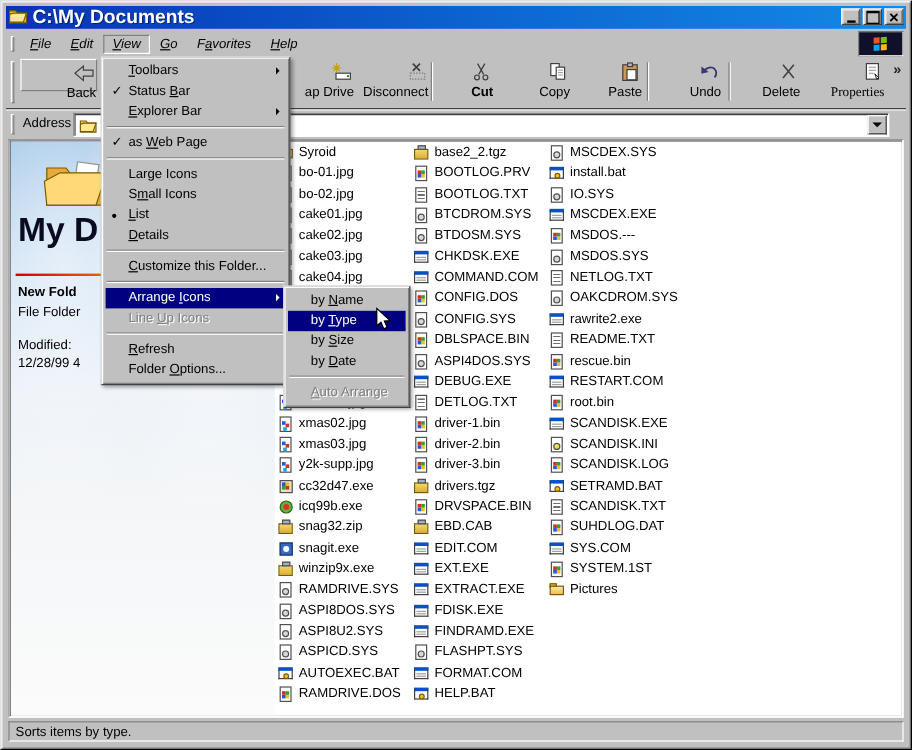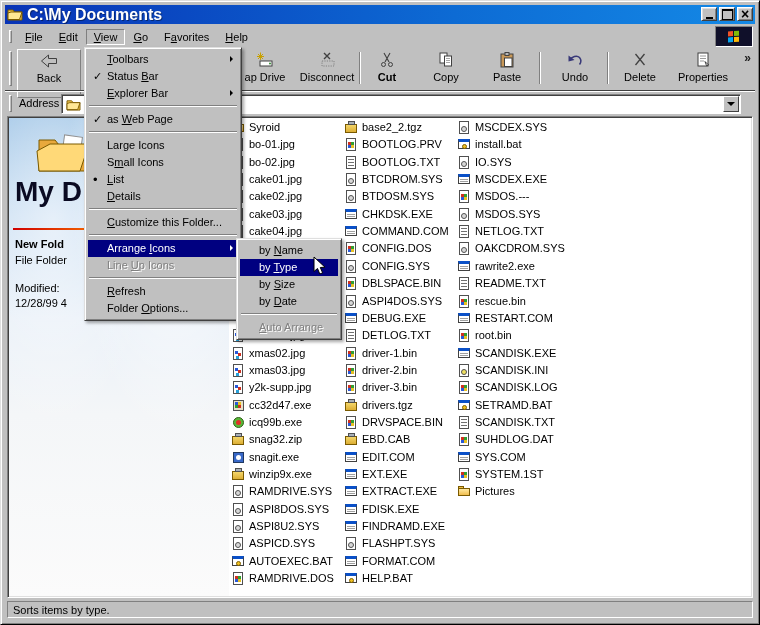--- a/index.html
+++ b/index.html
@@ -20,33 +20,33 @@
     box-shadow:inset 1px 1px 0 #dfdfdf, inset -1px -1px 0 #808080;
     display:flex;align-items:center;justify-content:center;}
   .wb-min{right:38px}.wb-max{right:20px}.wb-close{right:2px}
   .wb-min::before{content:"";width:7px;height:2px;background:#000;margin-top:7px;}
   .wb-max::before{content:"";width:9px;height:8px;border:1px solid #000;border-top-width:2px;}
   .wb-close::before{content:"×";font-weight:bold;font-size:14px;line-height:10px;}
   
   .band{position:absolute;left:4px;right:4px;}
   .grip{position:absolute;left:4px;top:4px;bottom:4px;width:3px;
     border:1px solid;border-color:#fff #808080 #808080 #fff;}
-  .menuband{top:25px;height:21px;}
+  .menuband{top:25px;height:21px;font-style:italic;}
   .mbitems{position:absolute;left:12px;top:0;bottom:0;display:flex;align-items:center;}
   .mbitem{padding:2px 8px;cursor:default;}
   .mbitem.pressed{border:1px solid;border-color:#808080 #fff #fff #808080;padding:1px 7px;}
   .logo-box{position:absolute;right:2px;top:0;width:38px;height:21px;background:#10102a;
     border:1px solid;border-color:#808080 #fff #fff #808080;
     display:flex;align-items:center;justify-content:center;}
   .flag{position:relative;width:12px;height:12px;transform:skewY(-4deg);}
   .flag i{position:absolute;width:5px;height:5px;}
   .flag .f1{left:0;top:0;background:#f35325}.flag .f2{left:6px;top:0;background:#81bc06}
   .flag .f3{left:0;top:6px;background:#05a6f0}.flag .f4{left:6px;top:6px;background:#ffba08}
   .toolband{top:46px;height:43px;}
-  .tbtn{position:absolute;top:2px;height:49px;text-align:center;cursor:default;}
+  .tbtn{position:absolute;top:2px;height:27px;text-align:right;cursor:default;}
   .tbtn.raised{border:1px solid;border-color:#fff #808080 #808080 #fff;}
   .ticon{height:20px;margin-top:2px;}
   .tlabel{font-size:11px;line-height:13px;}
   .tsep{position:absolute;top:5px;width:2px;height:32px;
     border-left:1px solid #808080;border-right:1px solid #fff;}
   .chevron{position:absolute;right:4px;top:4px;font-weight:bold;color:#202020;font-size:12px;}
   .addrband{top:89px;height:26px;border-top:1px solid #404040;
     box-shadow:inset 0 1px 0 #fff;}
   .addr-label{position:absolute;left:14px;top:6px;}
   .combo{position:absolute;left:56px;right:14px;top:3px;height:20px;background:#fff;
@@ -231,21 +231,21 @@
                 <path d="M5 9 C6.5 5.5, 12 4, 14.5 6.5 C16.5 8.8, 16 11.5, 14.5 13.5" fill="none" stroke="#383878" stroke-width="1.5"></path>
               </svg></div>
             <div class="tlabel">Undo</div>
           </div>
           <div class="tbtn" style="left: 608px; width: 54px;">
             <div class="ticon"><svg width="20" height="18" viewBox="0 0 20 18">
                 <path d="M5.5 3 L14.5 14 M14.5 3 L5.5 14" stroke="#404040" stroke-width="1.3"></path>
               </svg></div>
             <div class="tlabel">Delete</div>
           </div>
-          <div class="tbtn" style="left: 664px; width: 68px;">
+          <div class="tbtn" style="left: 664px; width: 68px; font-family: Liberation Serif, serif;">
             <div class="ticon"><svg width="20" height="18" viewBox="0 0 20 18">
                 <rect x="5" y="2" width="10" height="13" fill="#fff" stroke="#404040"></rect>
                 <path d="M7 5 H13 M7 7.5 H13 M7 10 H11" stroke="#909090" stroke-width="0.9"></path>
                 <path d="M12 10.5 l3.5 3.5 l-2 .7 z" fill="#fff" stroke="#000" stroke-width="0.7"></path>
               </svg></div>
             <div class="tlabel">Properties</div>
           </div>
         </div>
       <div class="tsep" style="left:354px"></div>
       <div class="tsep" style="left:534px"></div>

